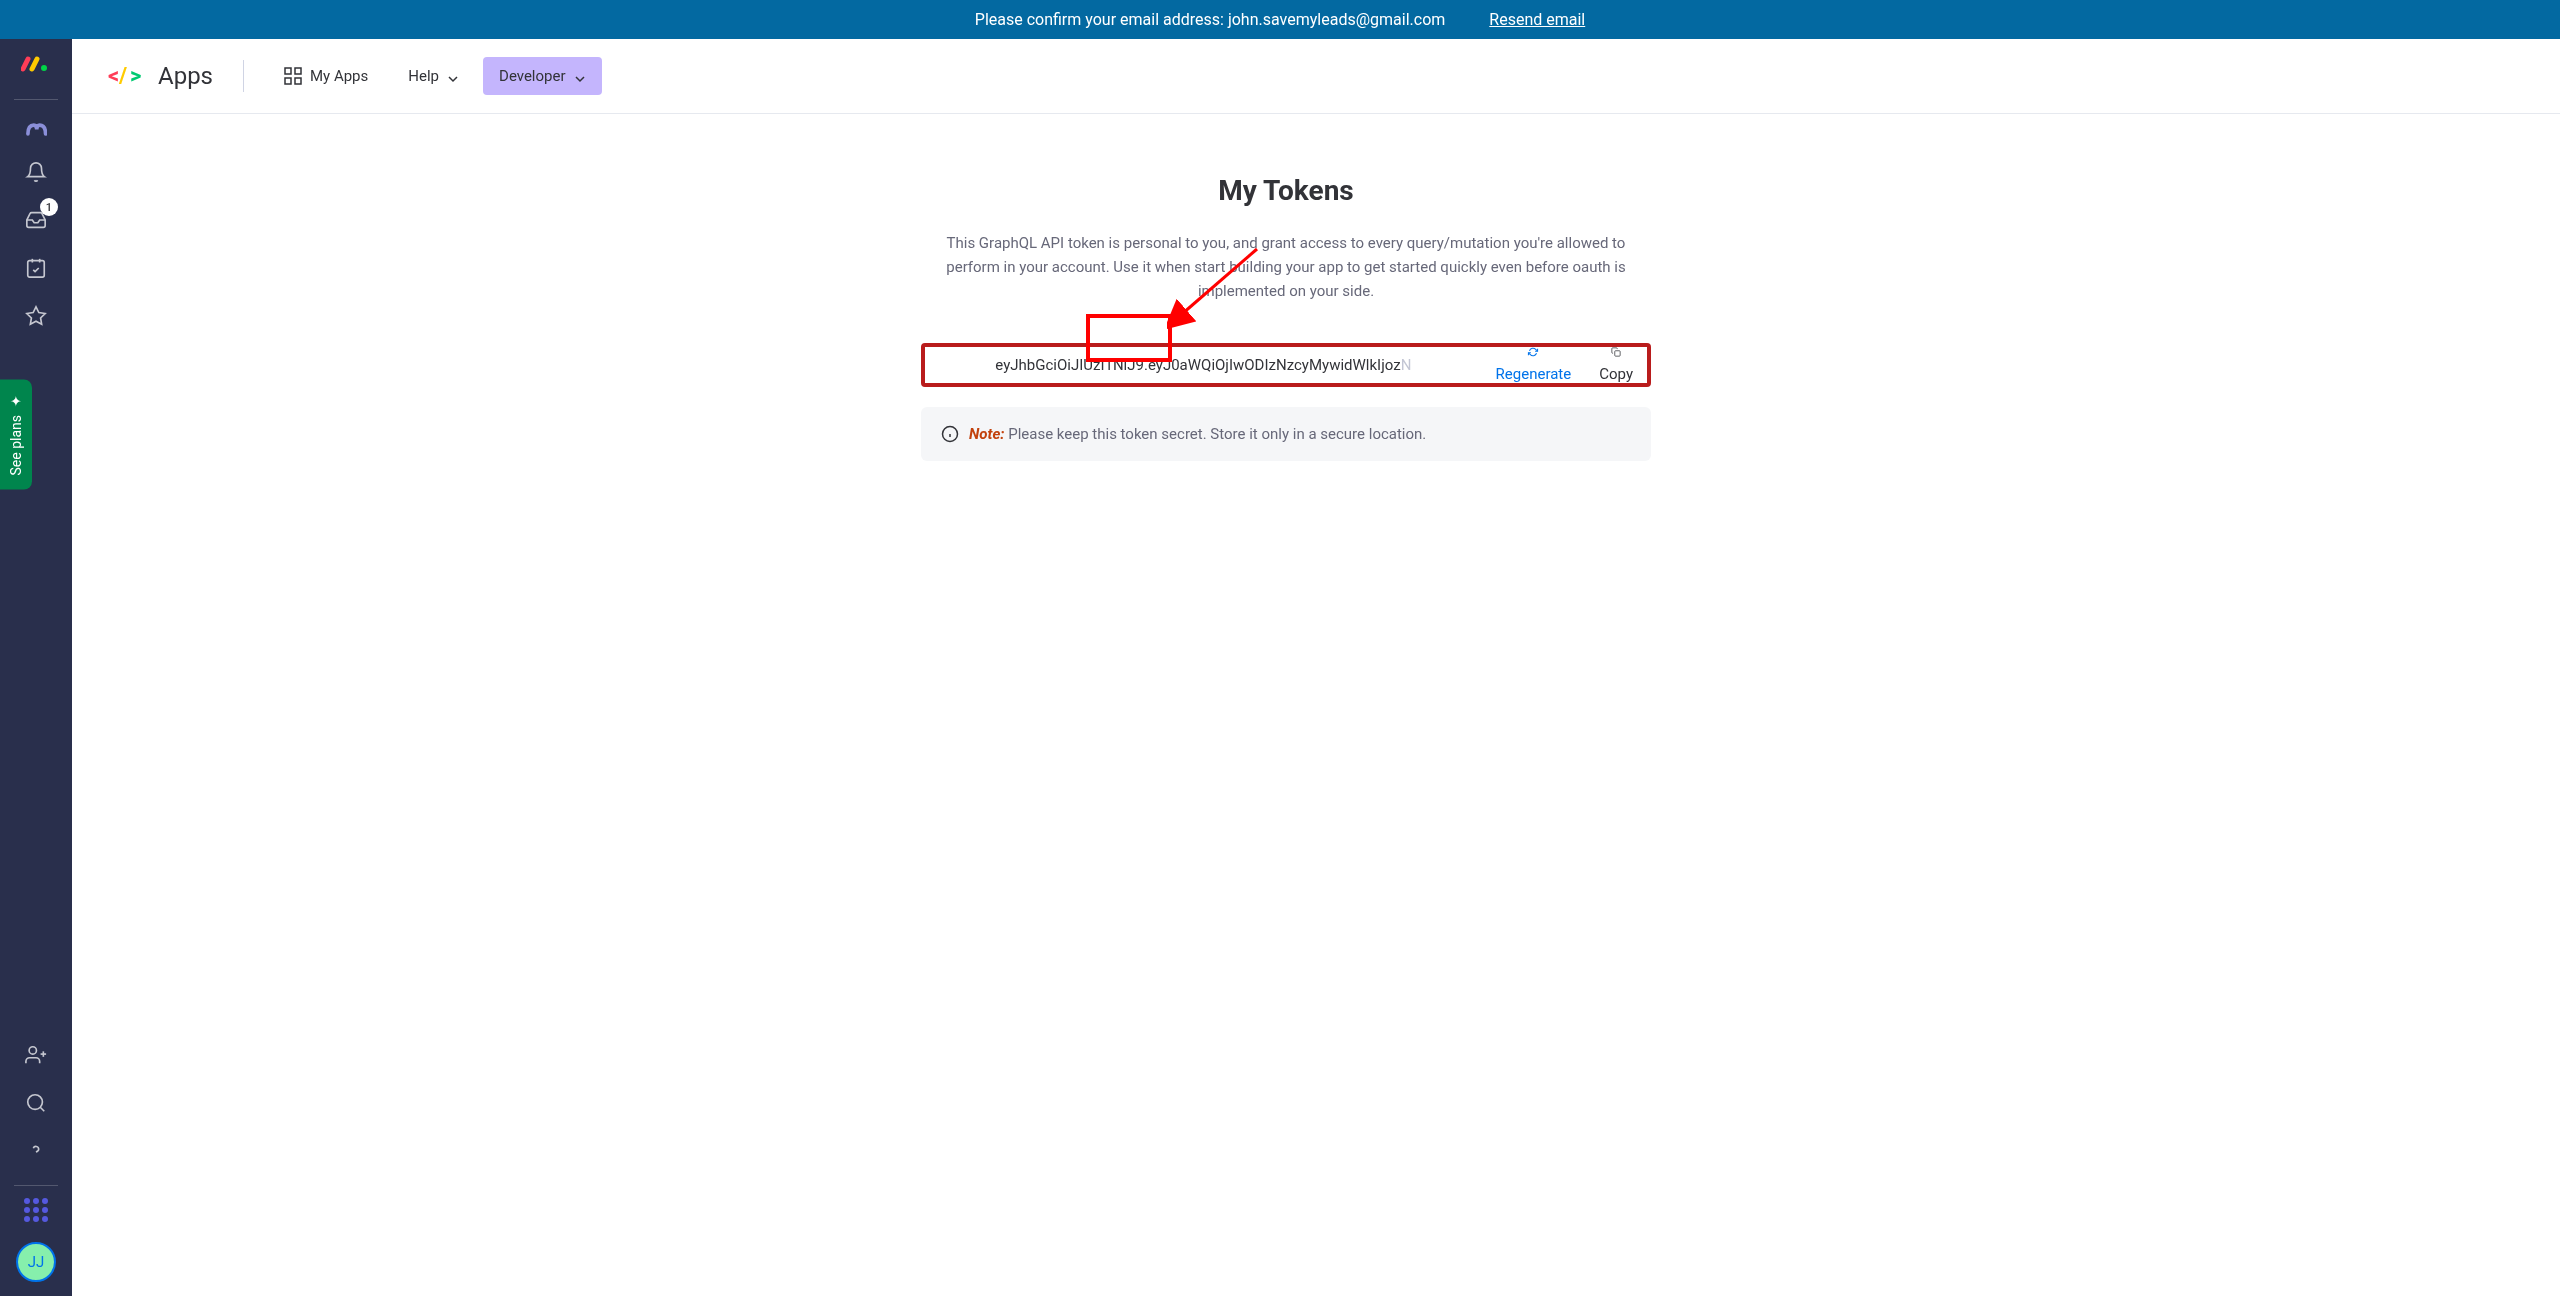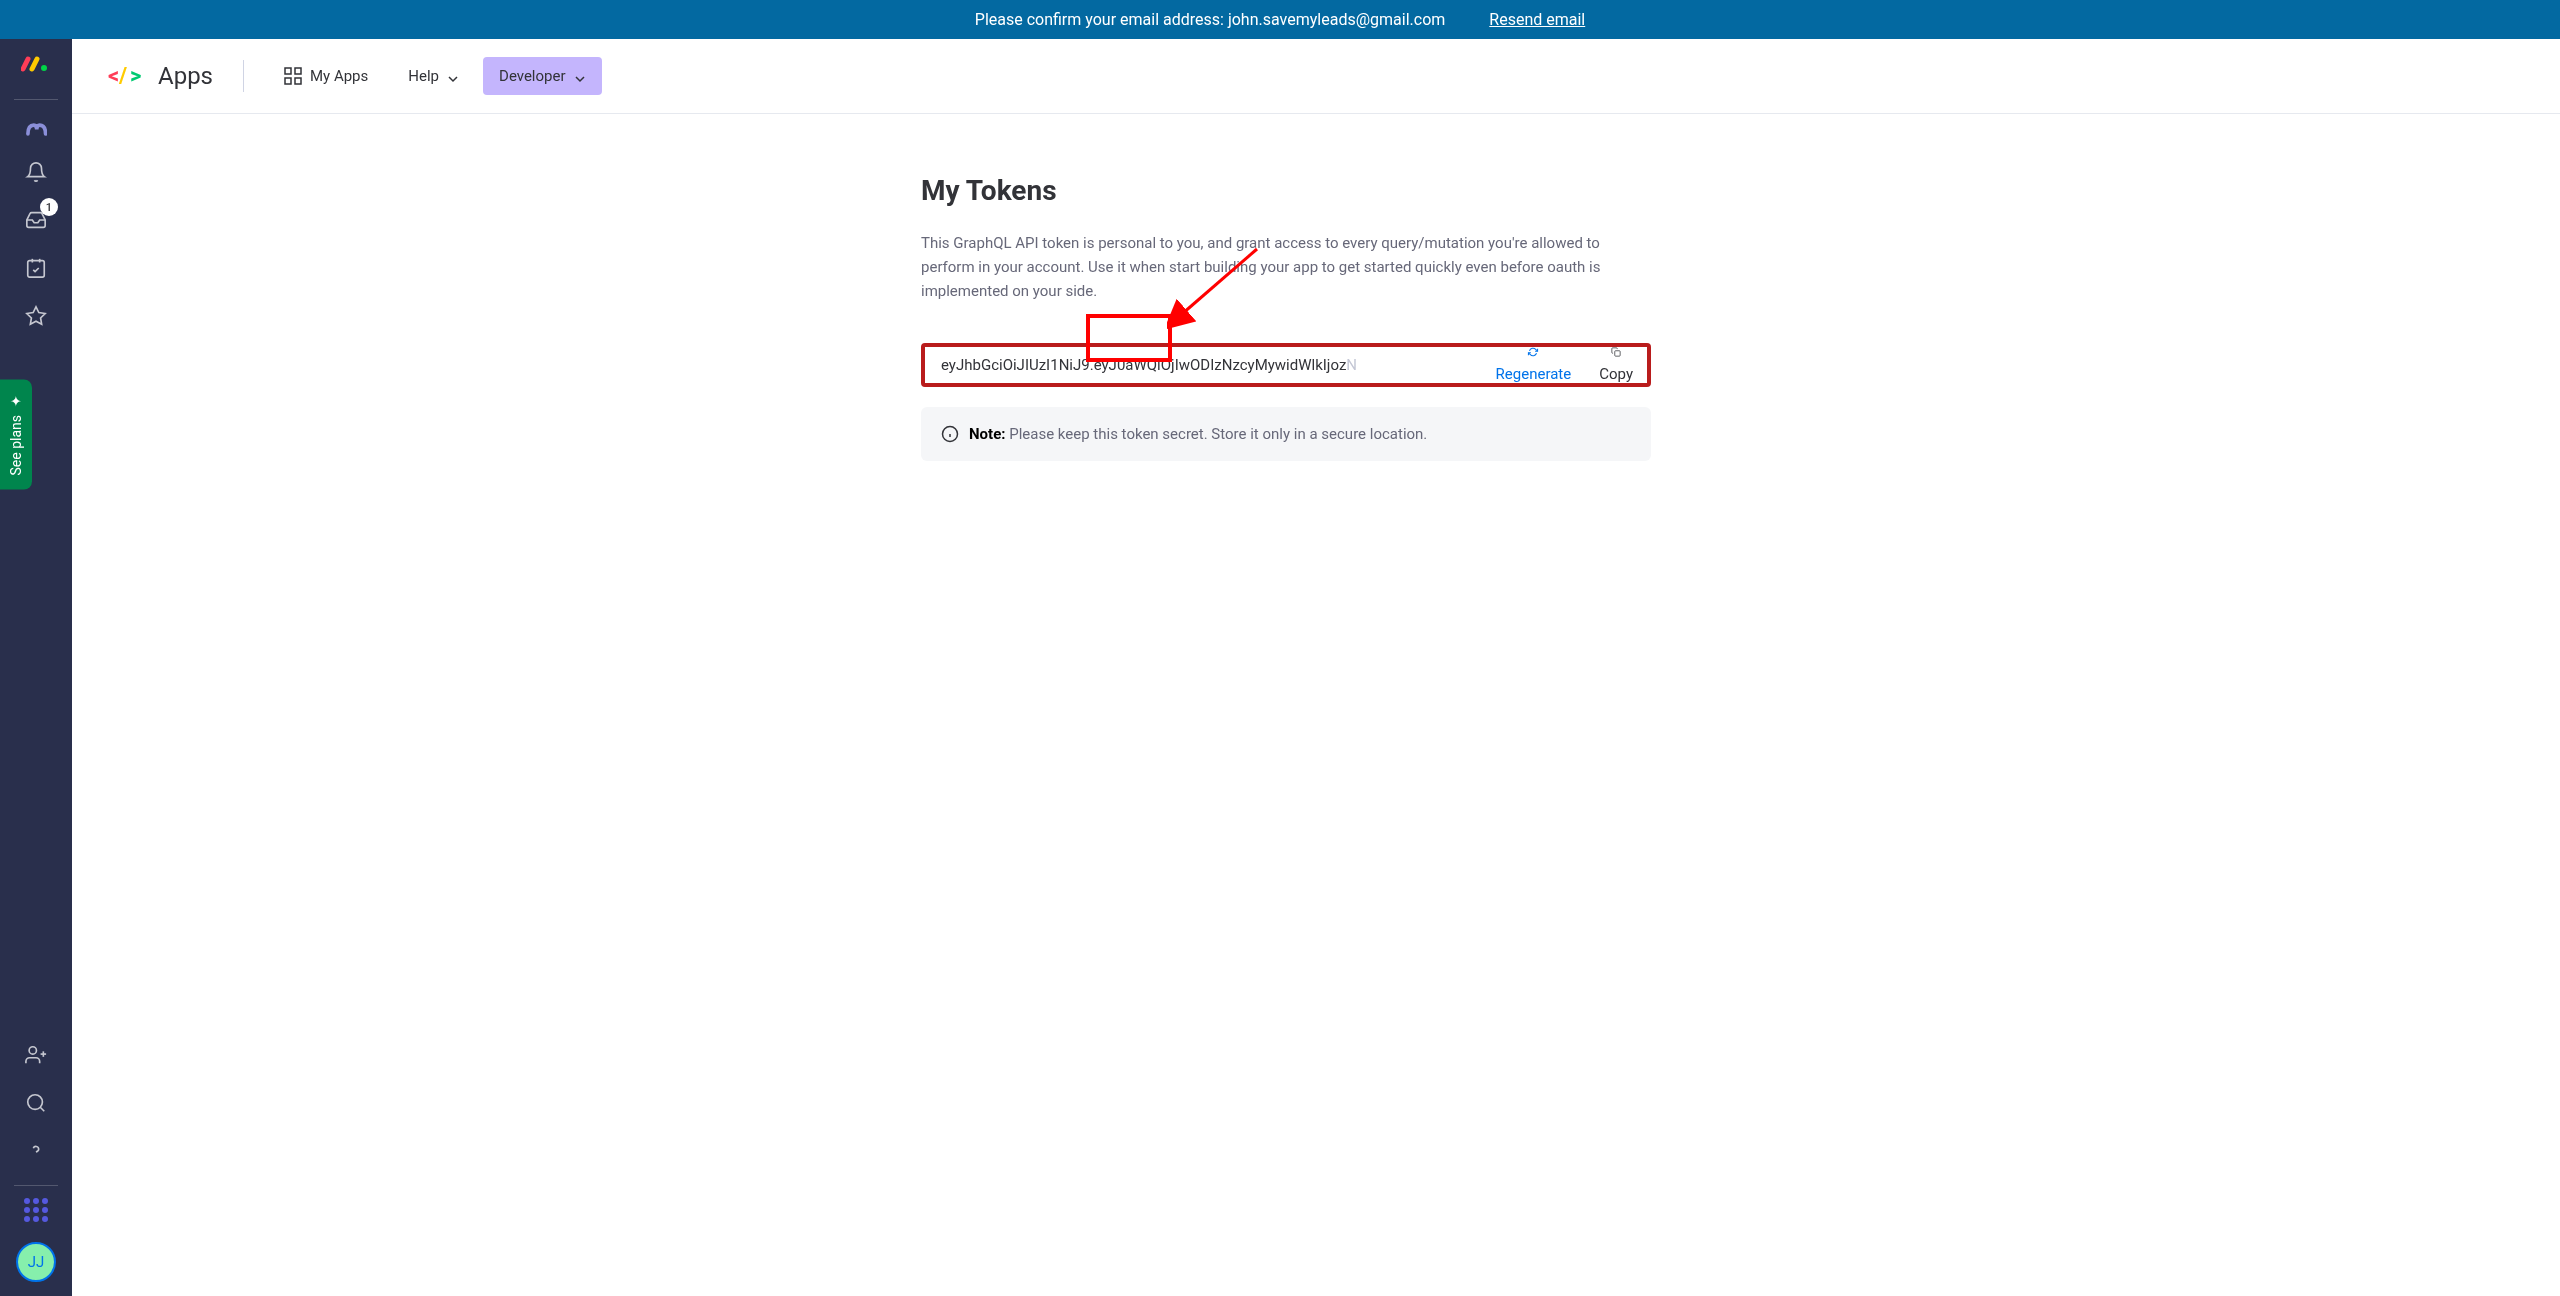--- a/index.html
+++ b/index.html
@@ -206,20 +206,21 @@
     .nav-item + .nav-item {
       margin-left: 8px;
     }
     
     .main-content {
       flex: 1;
       padding: 60px 0 0 0;
       display: flex;
       justify-content: center;
       position: relative;
+      text-align: center;
     }
     
     .content-wrapper {
       width: 730px;
       margin-left: -60px;
     }
     
     .page-title {
       font-size: 28px;
       font-weight: 700;
@@ -284,21 +285,22 @@
       gap: 10px;
     }
     
     .note-text {
       font-size: 15px;
       color: #676879;
     }
     
     .note-label {
       font-weight: 700;
-      color: #000000;
+      color: #c2410c;
+      font-style: italic;
     }
     
     .highlight-box {
       position: absolute;
       border: 4px solid #ff0000;
       pointer-events: none;
     }
     
     .arrow {
       position: absolute;

